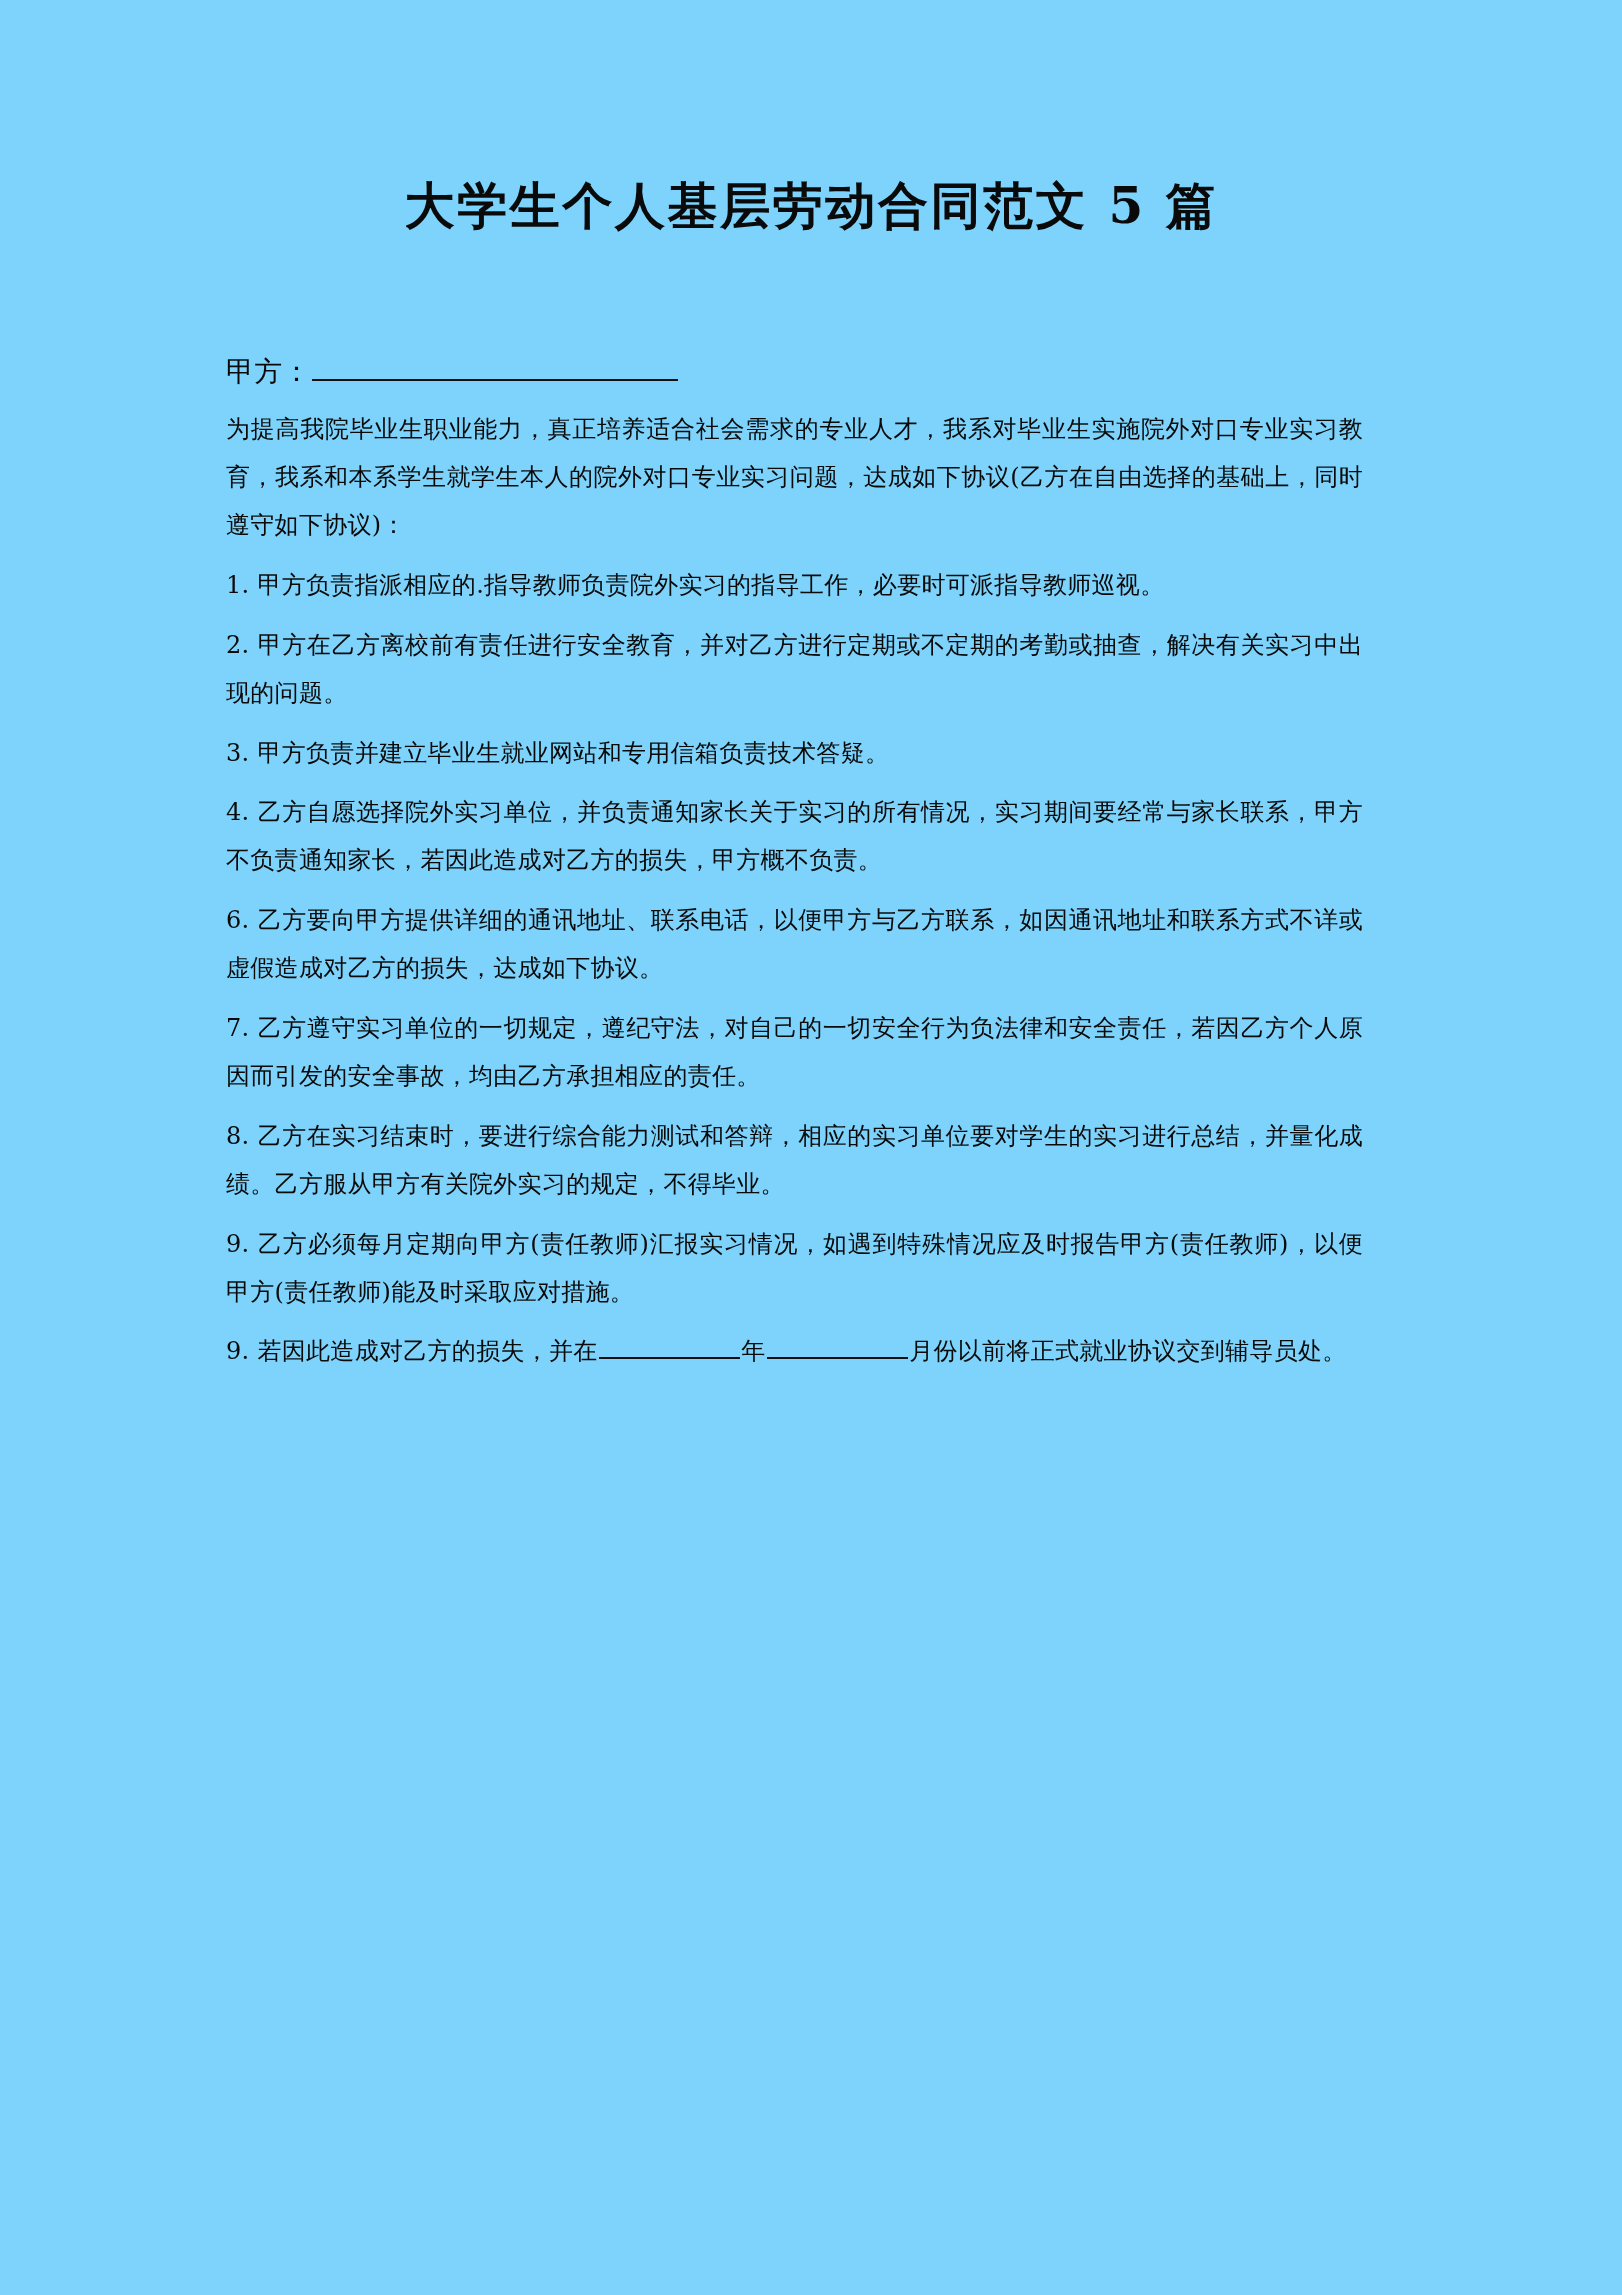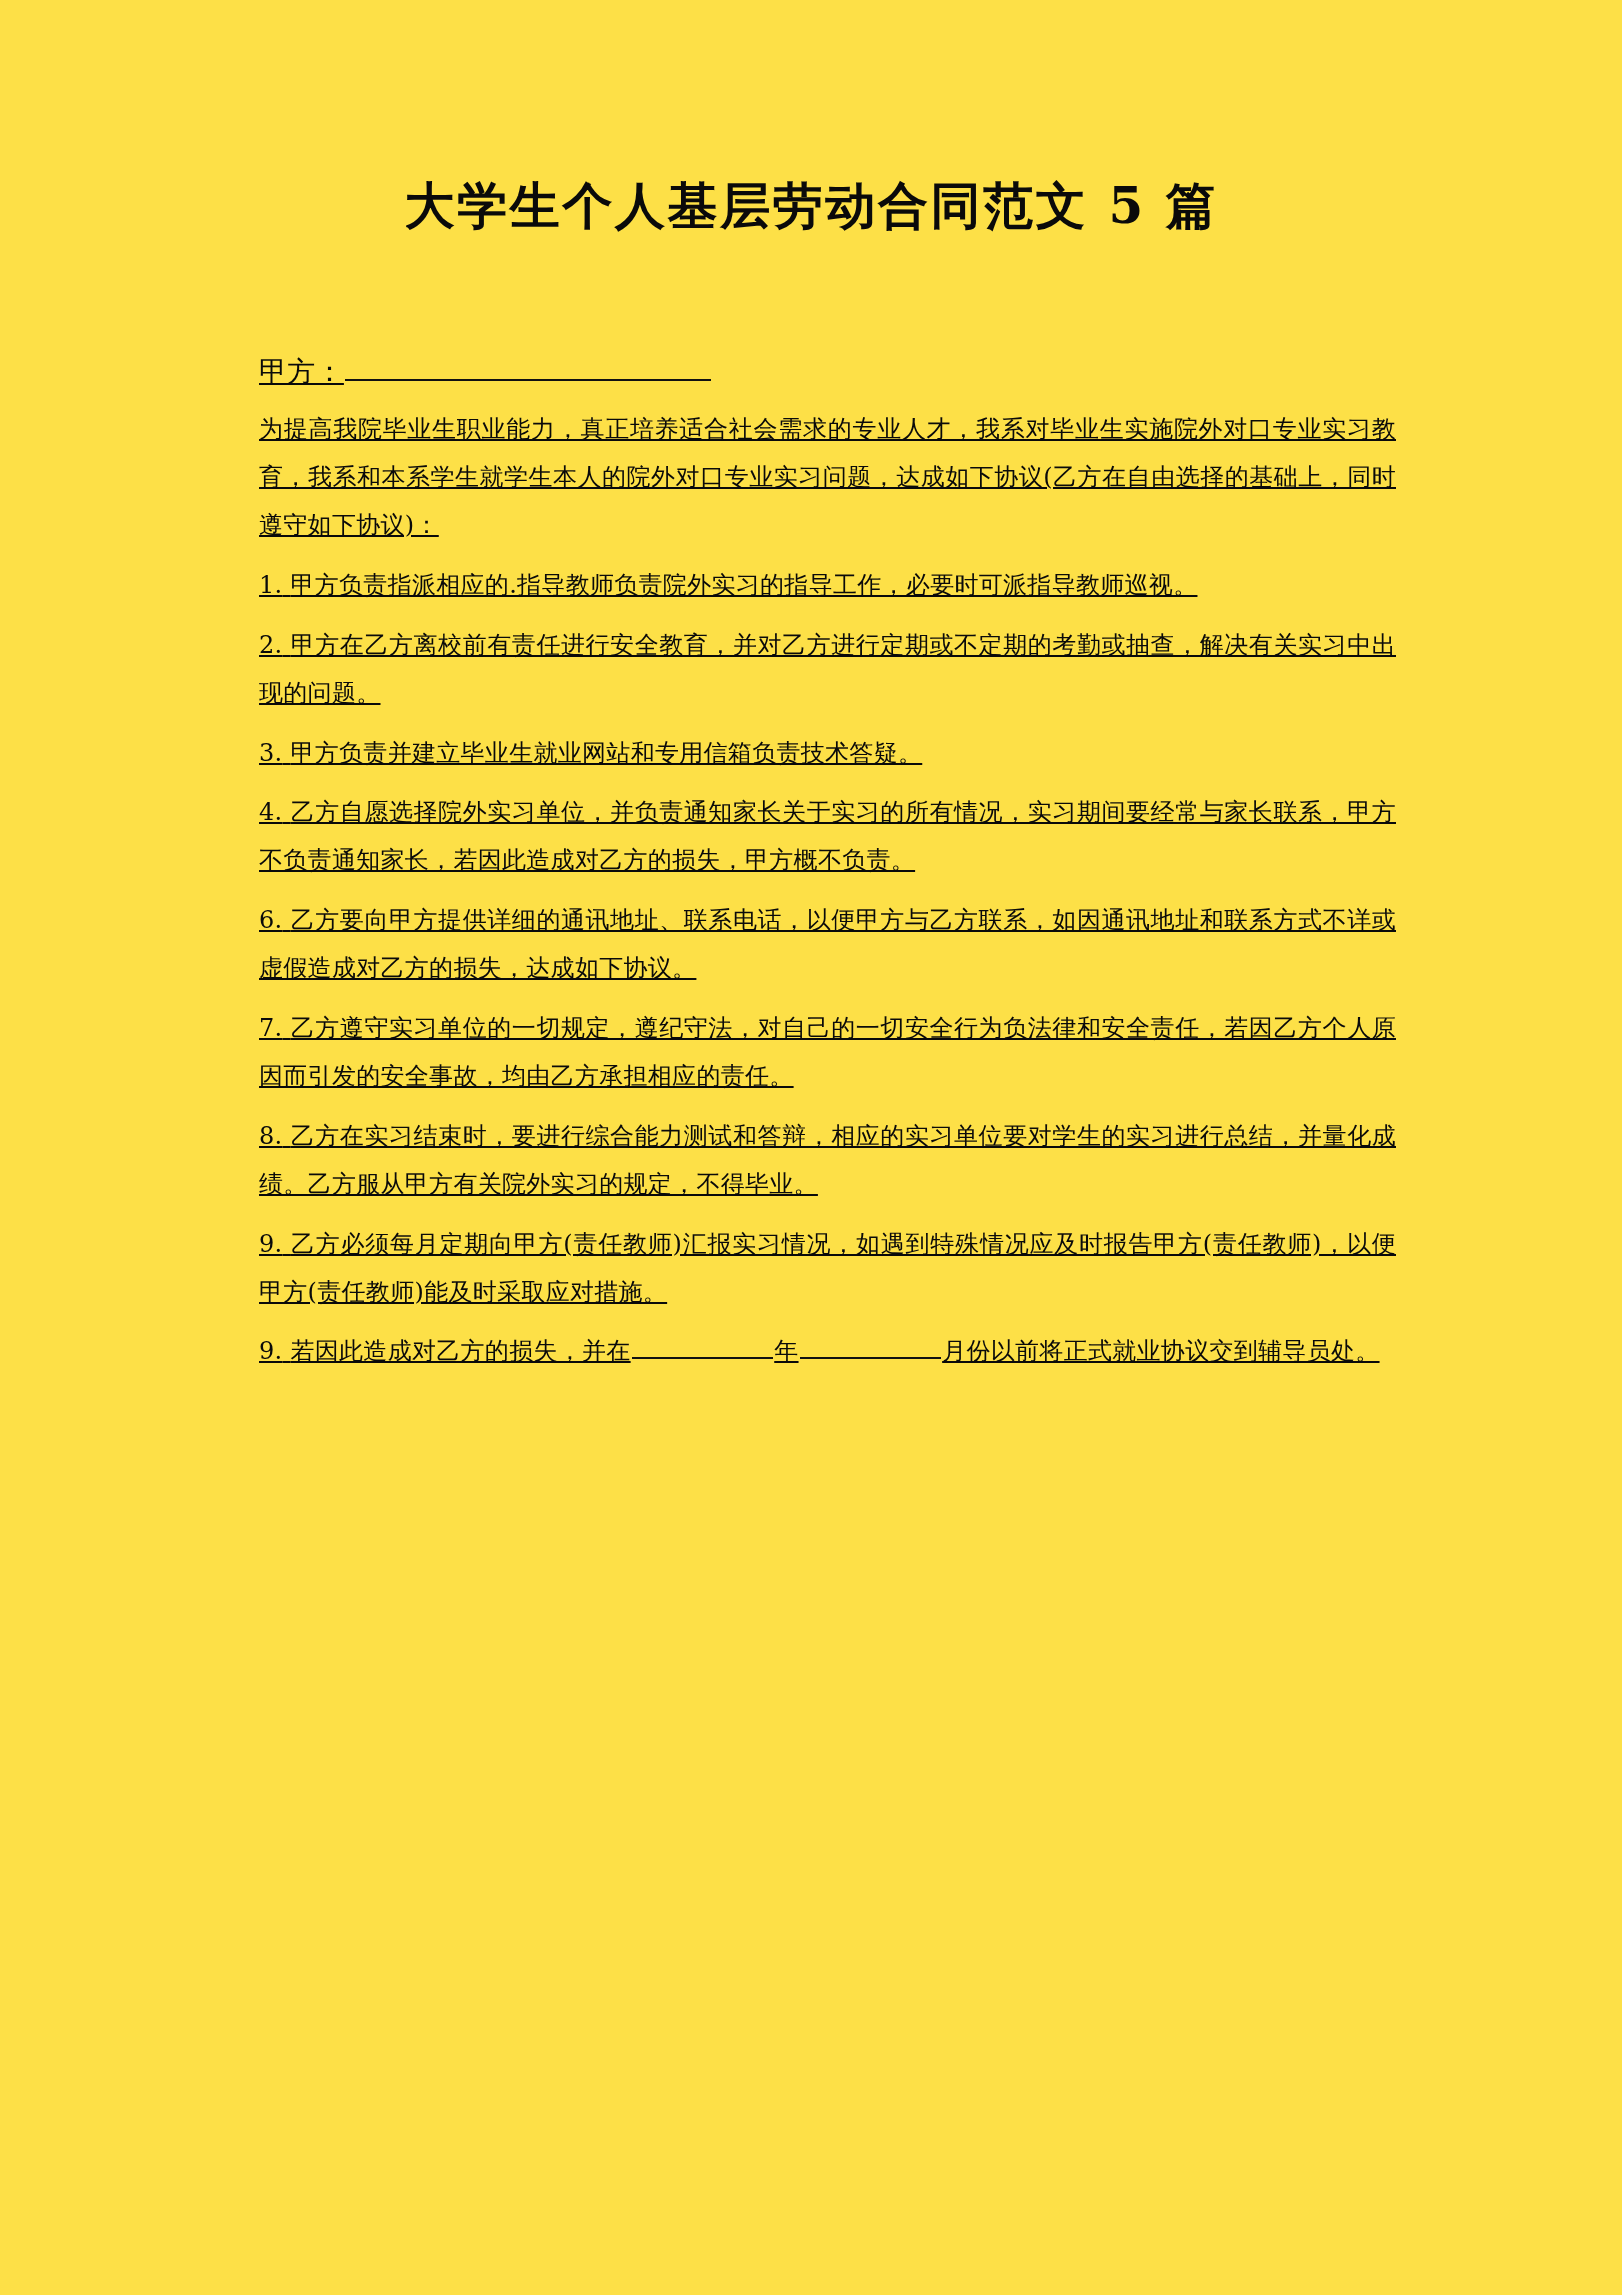--- a/index.html
+++ b/index.html
@@ -13,41 +13,40 @@
     background: #fbfbfb;
     font-family: "DejaVu Serif", "Liberation Serif", serif;
     color: #0a0a0a;
     -webkit-font-smoothing: antialiased;
   }
   .page {
     position: relative;
     width: 1623px;
     height: 2295px;
     box-sizing: border-box;
-    background: #fde047;
+    background: #7dd3fc;
     overflow: hidden;
   }
   .doc-title {
     position: absolute;
     left: 0;
     top: 175px;
     width: 1623px;
     text-align: center;
     font-size: 50px;
     font-weight: bold;
     letter-spacing: 2.6px;
     line-height: 1.25;
     font-family: "DejaVu Serif", "Liberation Serif", serif;
   }
   .body-block {
     position: absolute;
-    left: 259px;
+    left: 226px;
     top: 348px;
     width: 1137px;
-    text-decoration: underline;
   }
   .para {
     font-size: 24px;
     line-height: 48px;
     text-align: justify;
     text-justify: inter-ideograph;
     margin: 0 0 11.8px 0;
     letter-spacing: 0.3px;
     word-break: break-all;
   }

